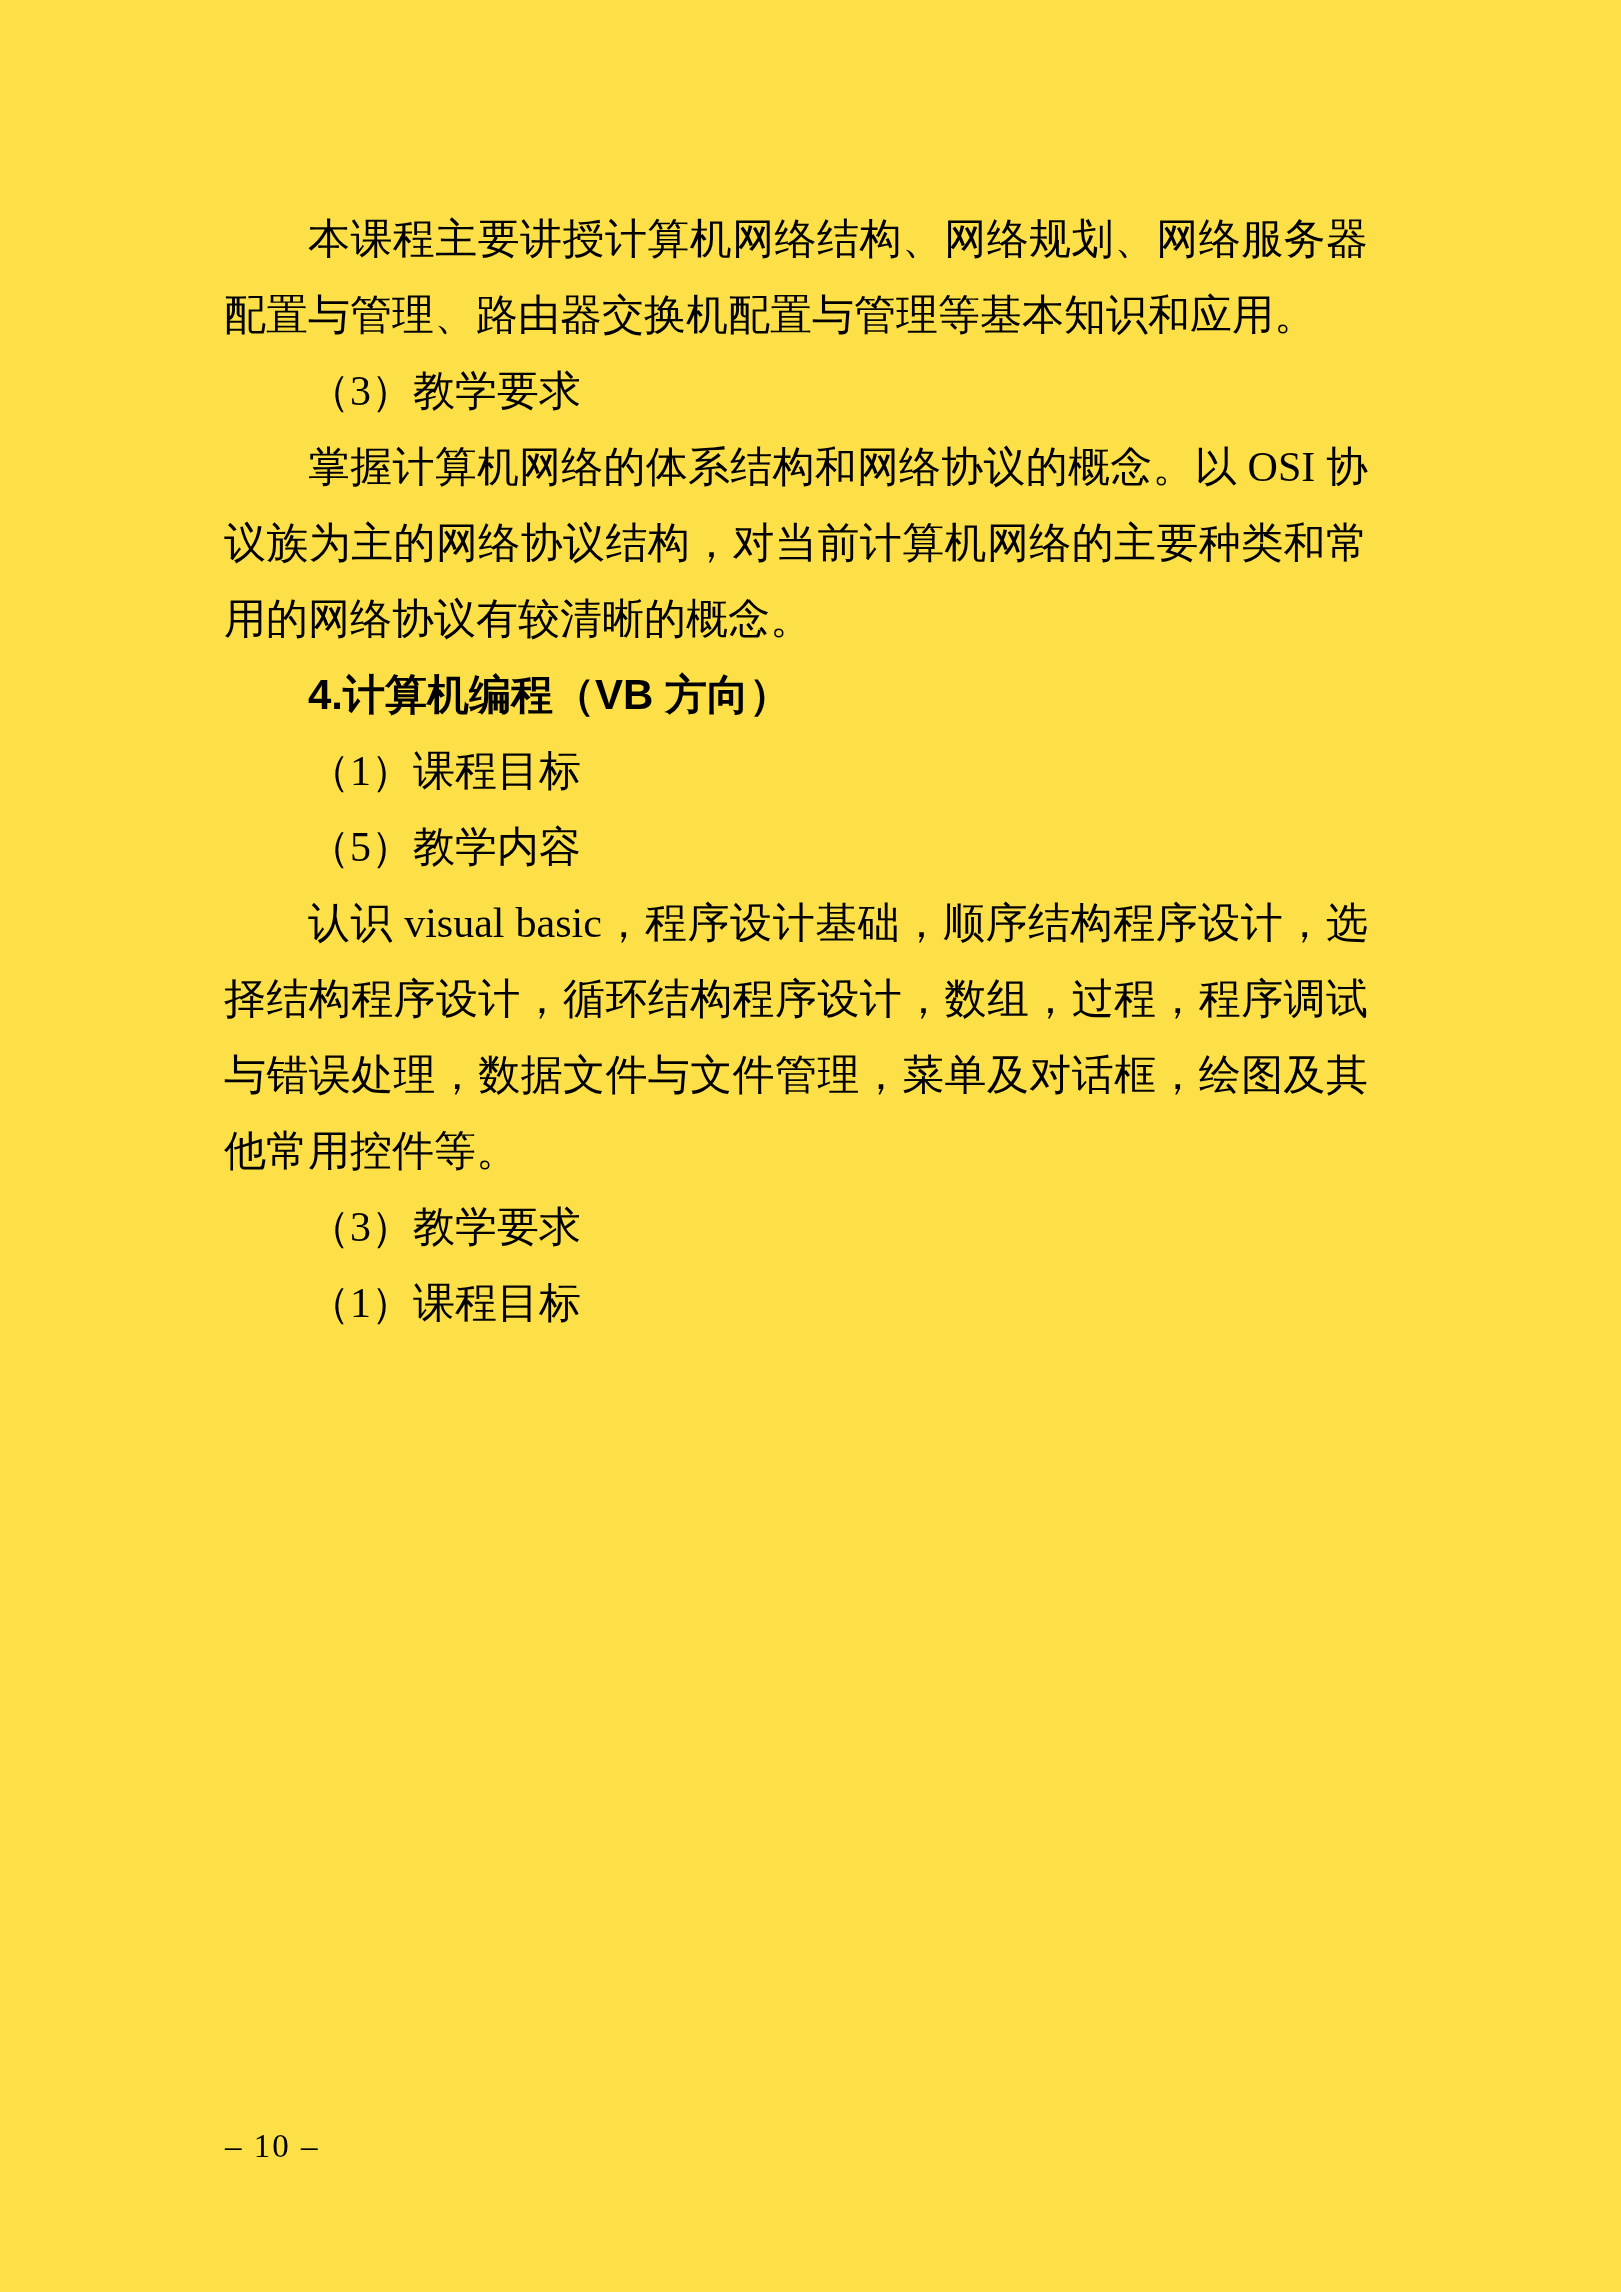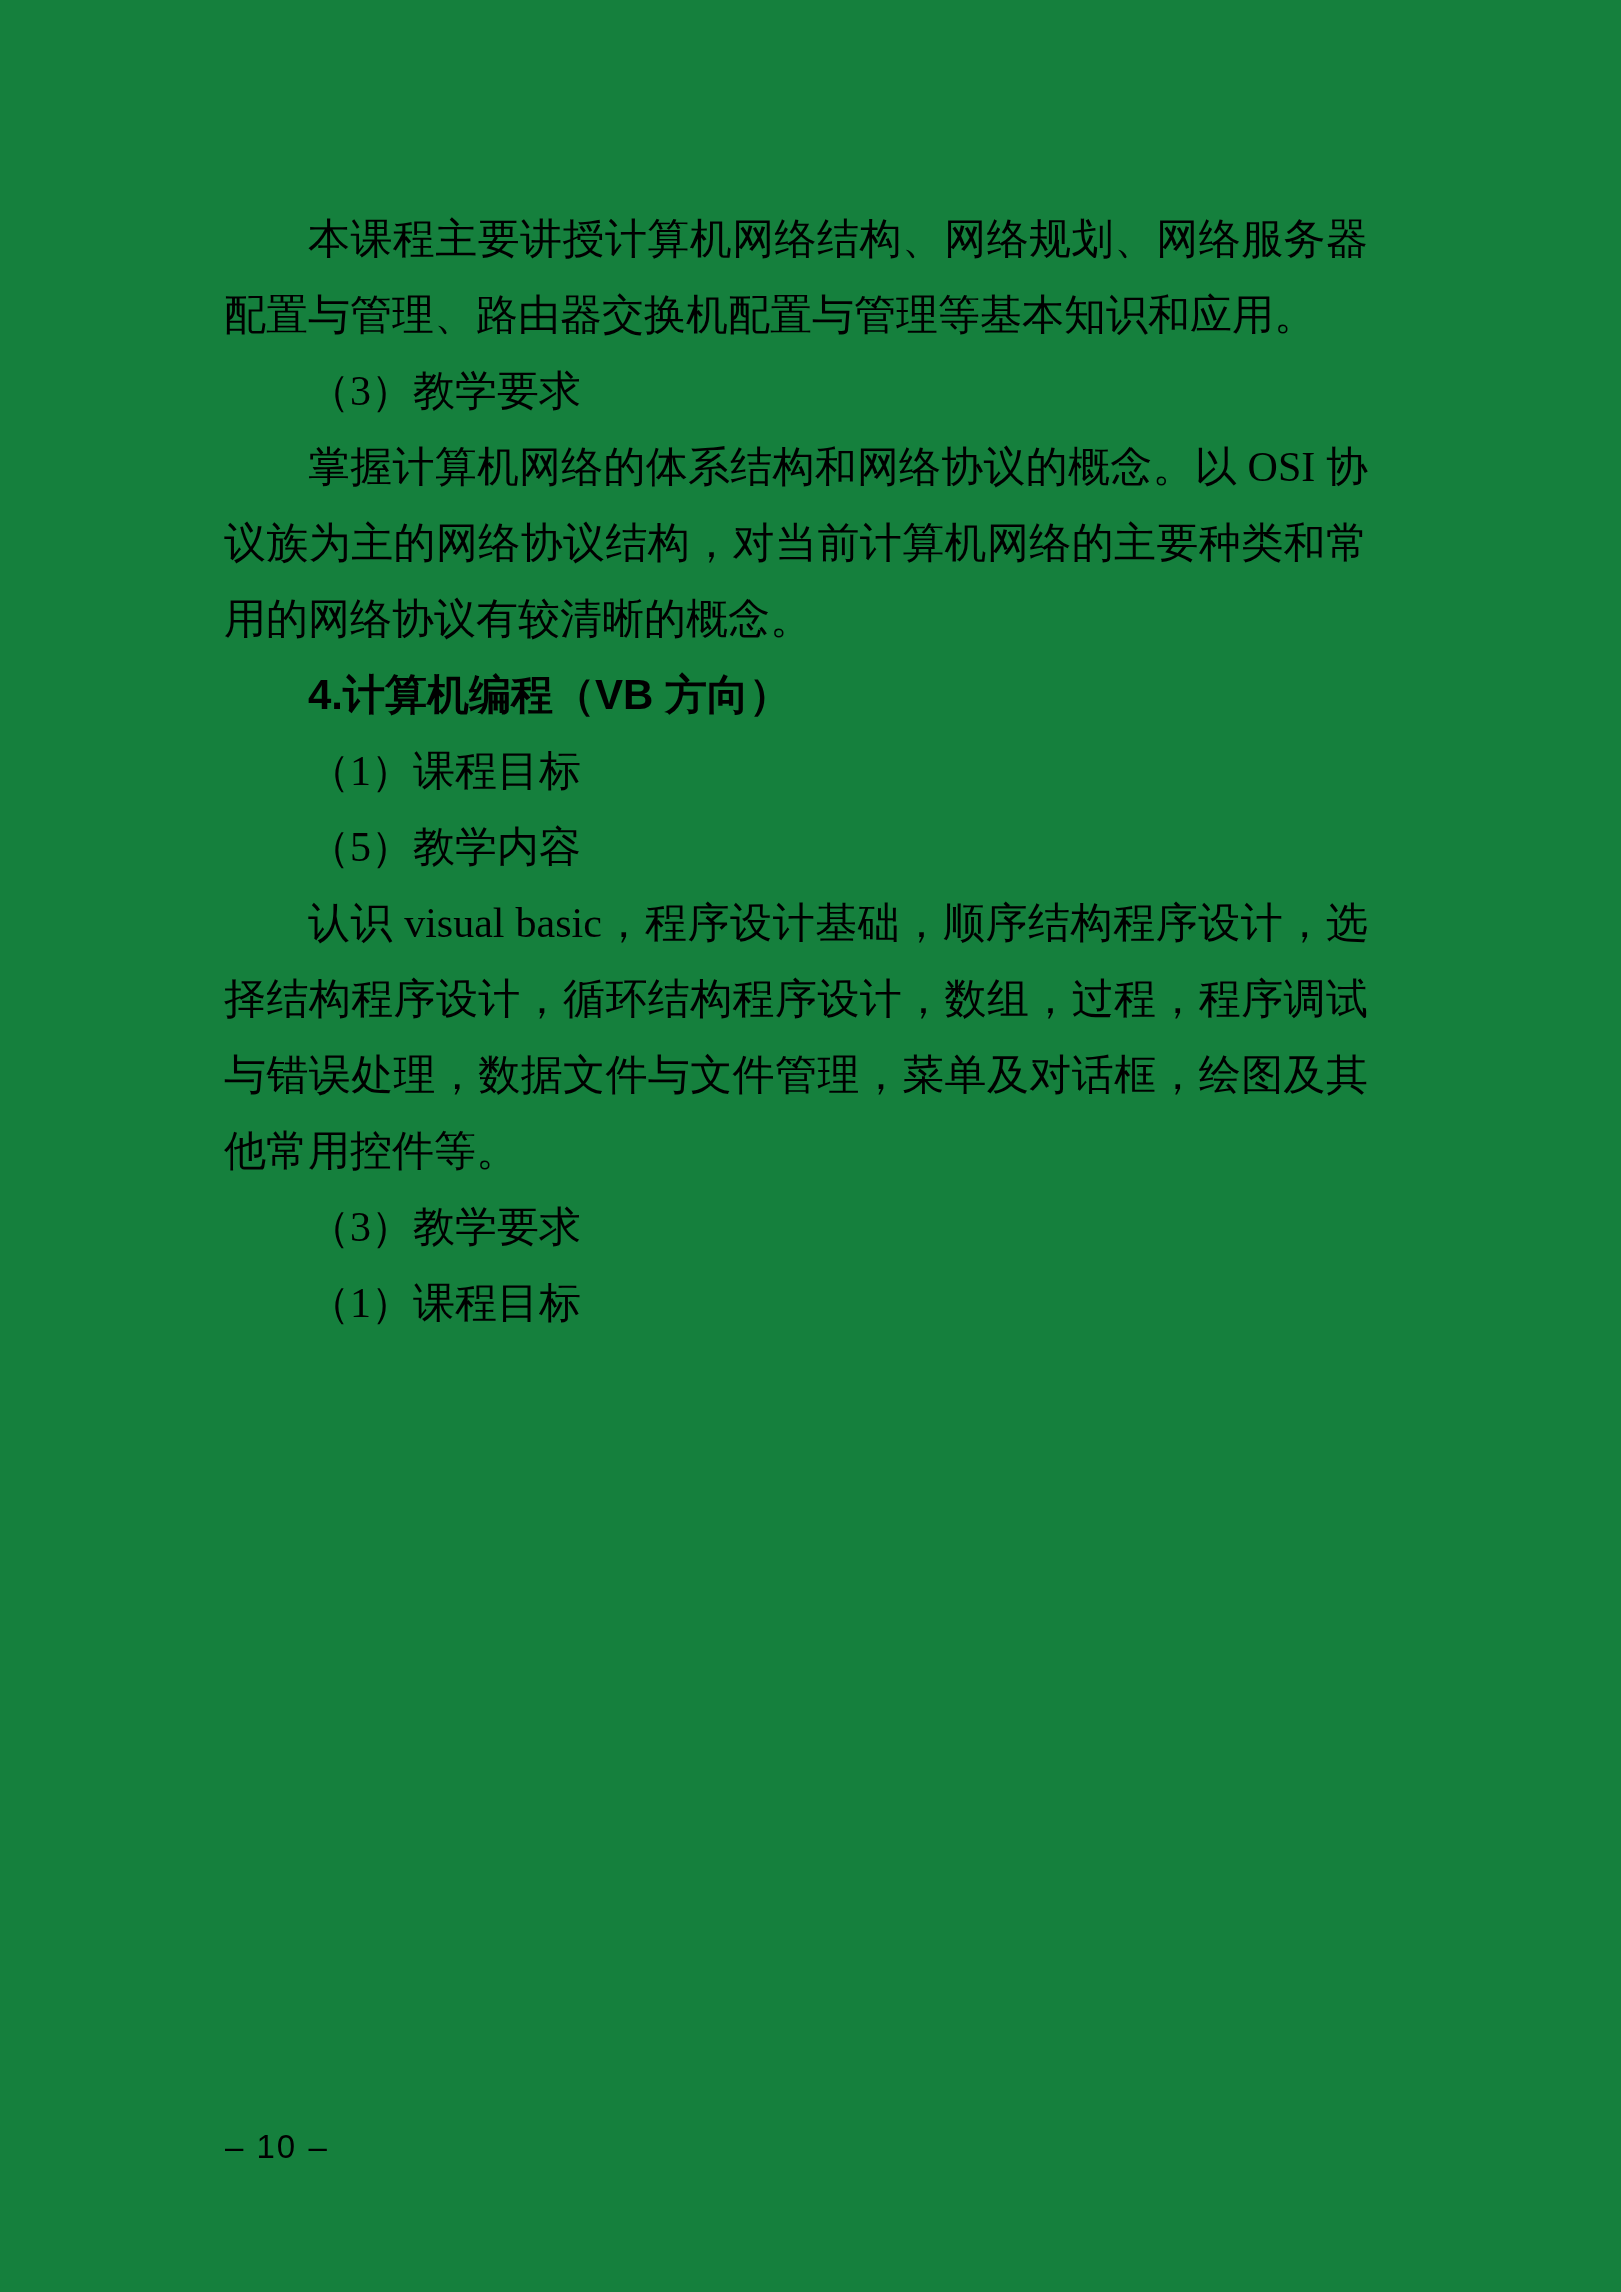--- a/index.html
+++ b/index.html
@@ -12,21 +12,21 @@
       background: #ffffff;
       position: relative;
       font-family: "Liberation Serif", "DejaVu Serif", serif;
     }
     .page {
       position: absolute;
       left: 0;
       top: 0;
       width: 1621px;
       height: 2293px;
-      background: #15803d;
+      background: #fde047;
       overflow: hidden;
     }
     .content {
       position: absolute;
       left: 224px;
       top: 201px;
       width: 1144px;
       font-size: 42px;
       line-height: 76px;
       color: #000000;
@@ -42,21 +42,21 @@
       font-family: Liberation Sans, sans-serif;
       text-align: left;
     }
     .page-footer {
       position: absolute;
       left: 225px;
       top: 2127px;
       font-size: 33px;
       line-height: 39px;
       color: #000000;
-      font-family: Liberation Sans, sans-serif;
+      font-family: Liberation Serif, serif;
       letter-spacing: 2px;
     }
   </style>
 </head>
 <body>
 
 <div class="page">
 
   <main class="content">
     <p class="body">本课程主要讲授计算机网络结构、网络规划、网络服务器配置与管理、路由器交换机配置与管理等基本知识和应用。</p>

